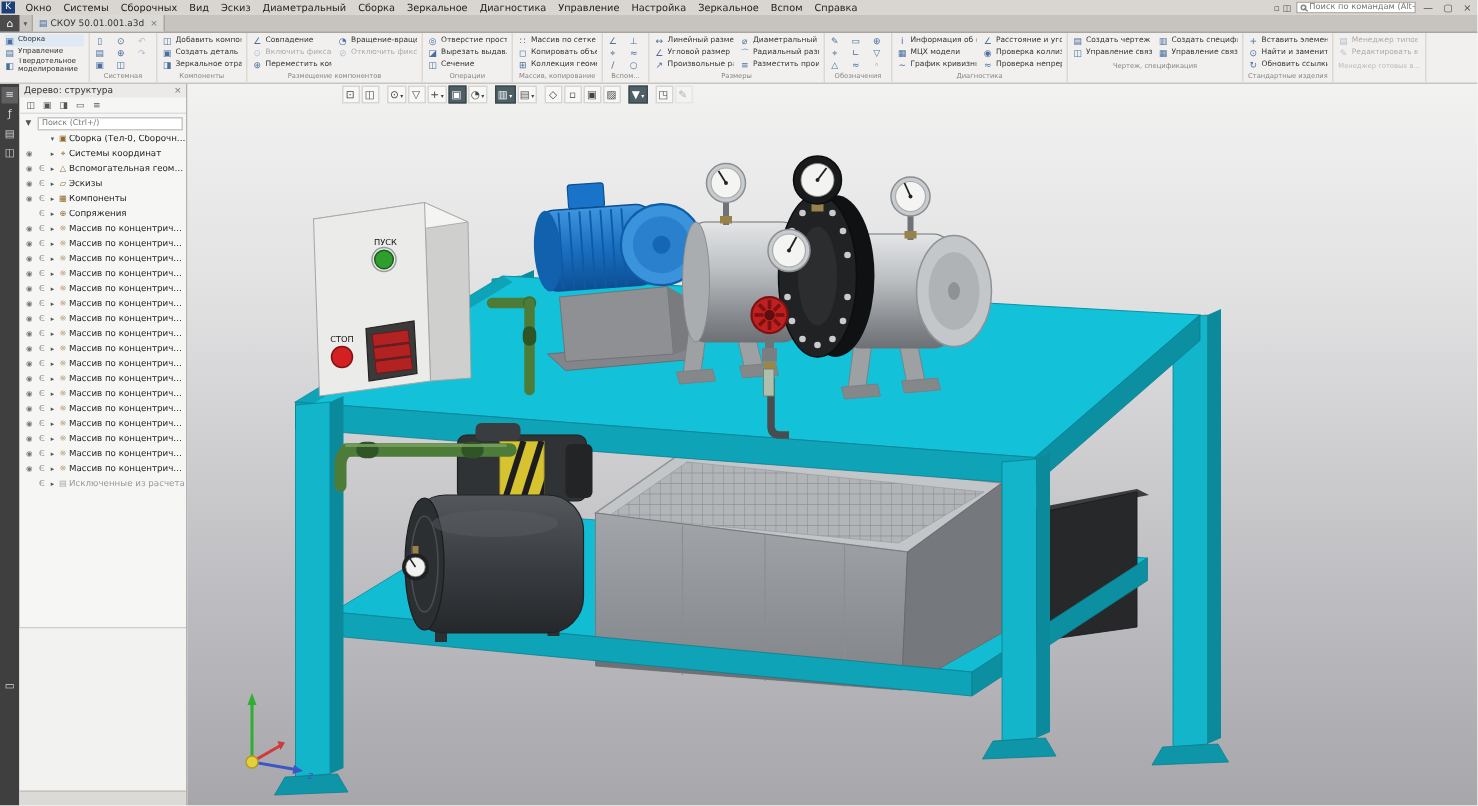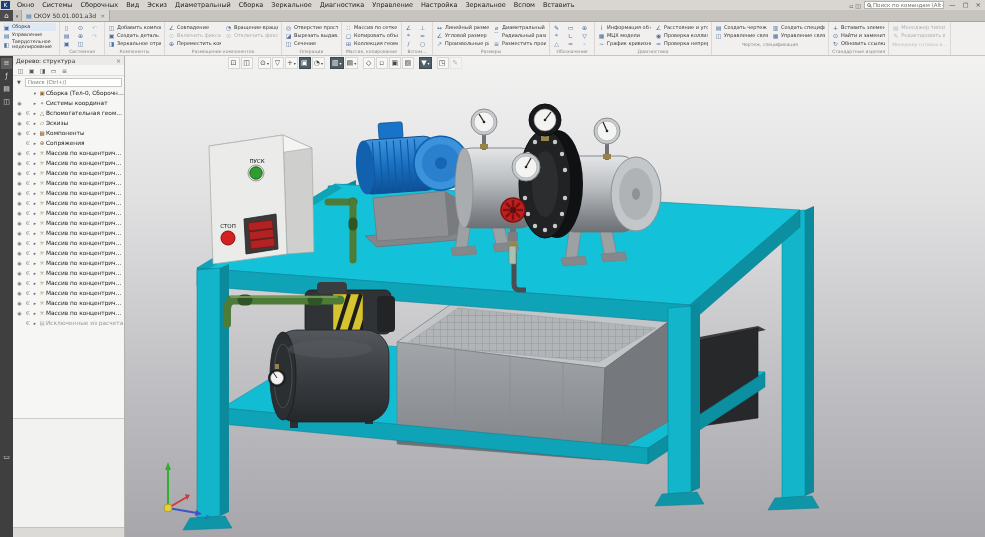--- a/index.html
+++ b/index.html
@@ -98,21 +98,21 @@
         <span class="mi">Вид</span>
         <span class="mi">Эскиз</span>
         <span class="mi">Диаметральный</span>
         <span class="mi">Сборка</span>
         <span class="mi">Зеркальное</span>
         <span class="mi">Диагностика</span>
         <span class="mi">Управление</span>
         <span class="mi">Настройка</span>
         <span class="mi">Зеркальное</span>
         <span class="mi">Вспом</span>
-        <span class="mi">Вставить</span>
+        <span class="mi">Справка</span>
       </div>
     <div class="mb-right">
       <span style="display:flex;gap:2px">
 
       <span class="wic">▫</span>
           <span class="wic">◫</span>
         </span>
       <span class="cmdsearch">
         <span class="mag"></span>
         <input placeholder="Поиск по командам (Alt+/)" style="">

